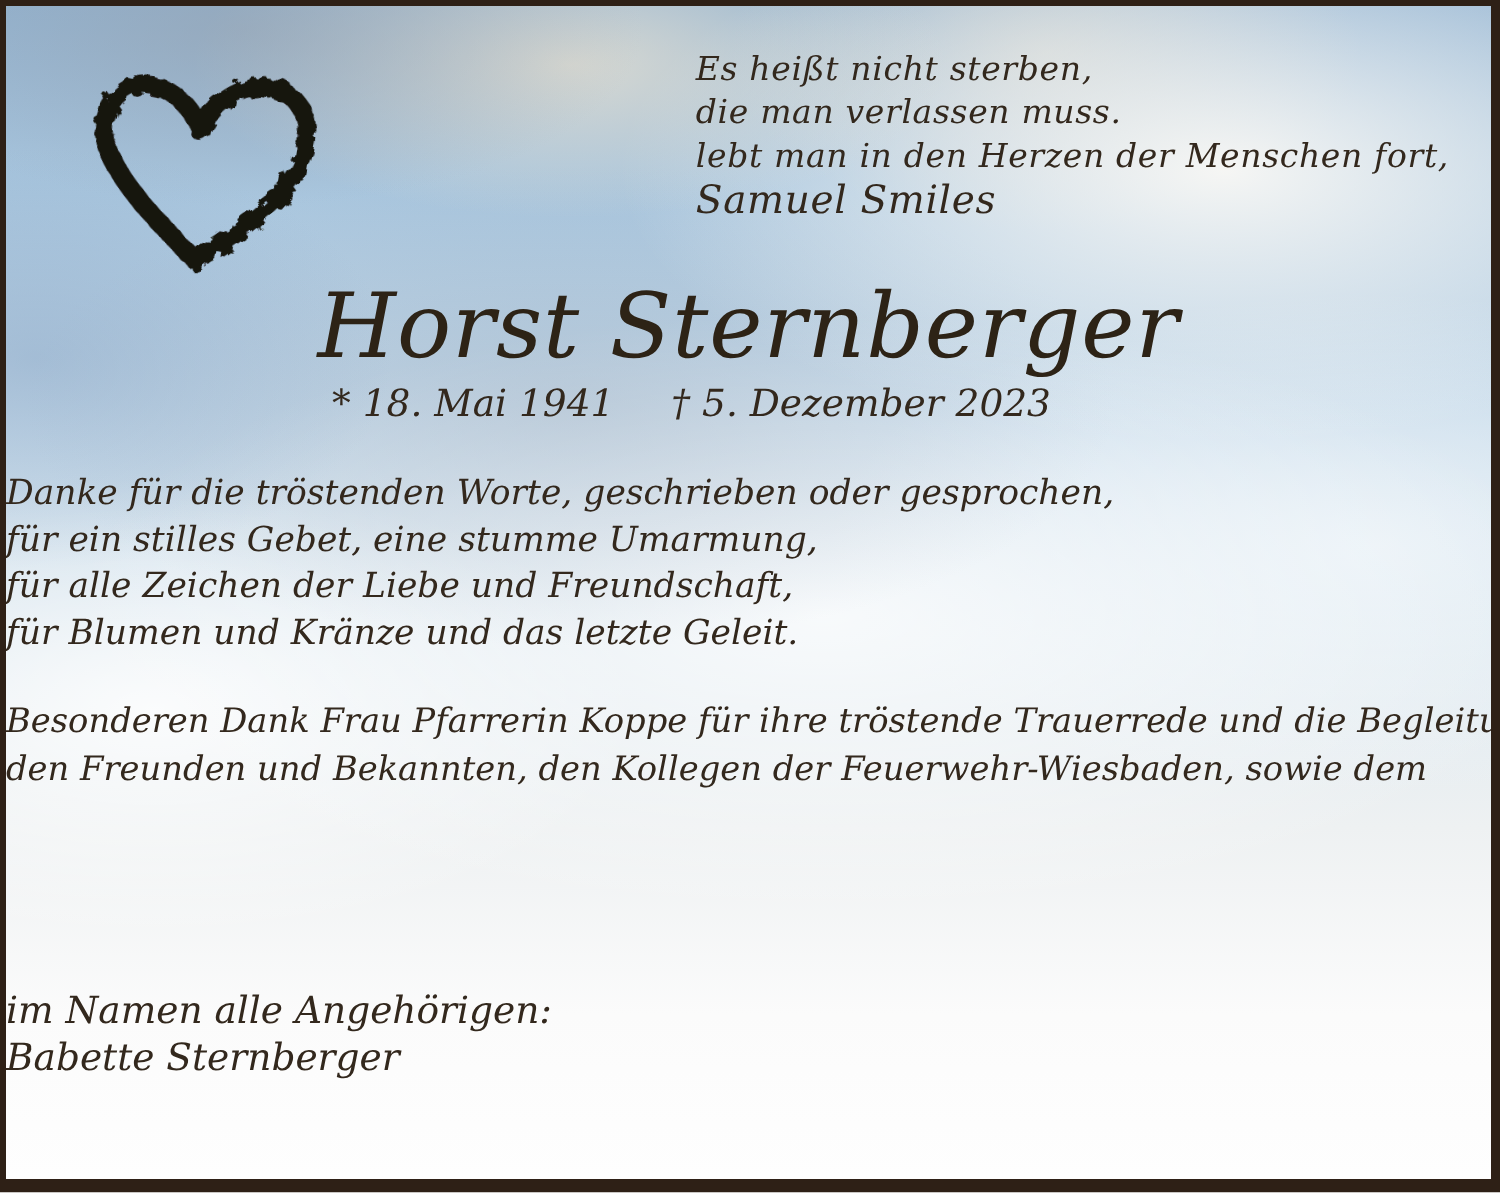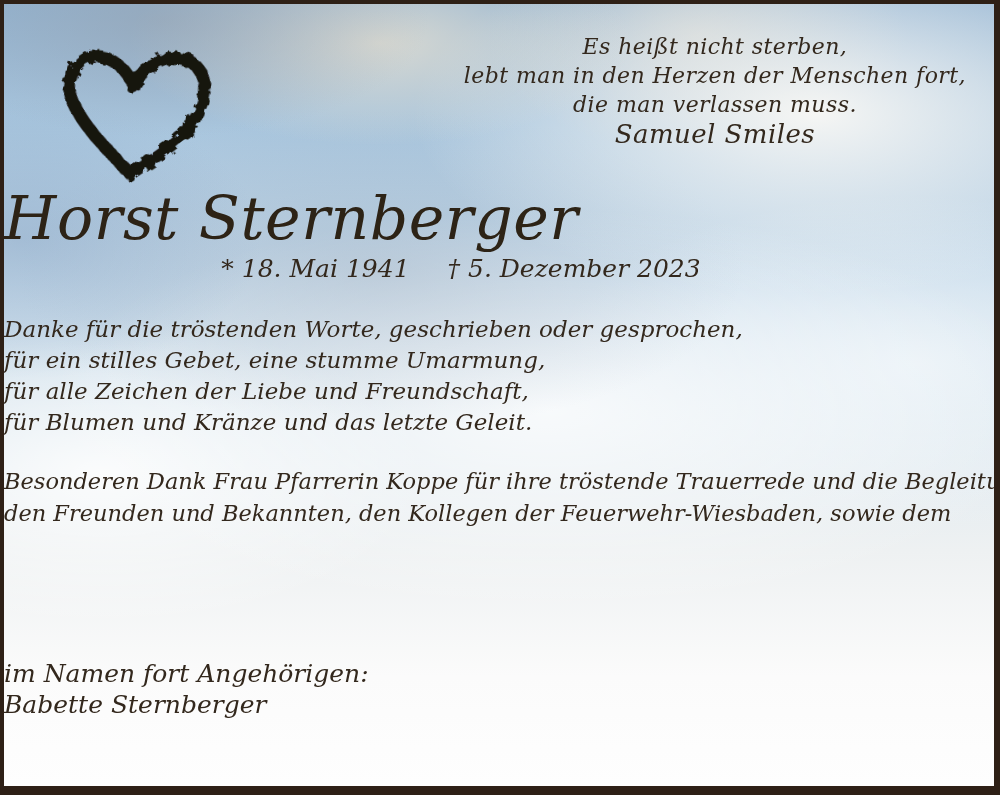--- a/index.html
+++ b/index.html
@@ -34,30 +34,31 @@
       radial-gradient(ellipse 460px 220px at 10% 60%, rgba(255,255,255,0.85), rgba(255,255,255,0) 70%),
       radial-gradient(ellipse 520px 240px at 92% 46%, rgba(240,246,250,0.8), rgba(240,246,250,0) 70%),
       linear-gradient(180deg,#93b4d2 0%, #a9c6de 16%, #c6daea 36%, #dde8ef 54%, #eef1f2 70%, #fbfbfb 86%, #fefefe 100%);
   }
   .heart{
     position:absolute;left:50px;top:40px;width:162px;height:150px;
     transform:rotate(9deg);
   }
   .quote{
     position:absolute;top:28px;right:28px;
-    text-align:center;
+    text-align:left;
     font-size:22px;line-height:29px;
     letter-spacing:0.02em;
     white-space:nowrap;
   }
   .quote .attribution{
     font-size:26px;margin-top:1px;
   }
   .name{
     position:absolute;left:0;right:0;top:178px;
+    text-align:center;
     font-size:60px;line-height:72px;
     font-weight:400;margin:0;
     letter-spacing:0.01em;
     white-space:nowrap;
     color:#2d2316;
   }
   .dates{
     position:absolute;left:0;right:0;top:250px;
     text-align:center;font-size:25px;line-height:30px;
     white-space:nowrap;
@@ -90,22 +91,22 @@
              C 58 110, 20 84, 11 57
              C 5 33, 24 14, 45 20
              C 58 24, 69 33, 74 45
              C 77 26, 92 10, 111 8
              C 134 6, 150 26, 144 52
              C 136 86, 107 108, 84 130 Z" fill="none" stroke="#17130f" stroke-width="12.5" stroke-linecap="round" stroke-linejoin="round" filter="url(#rough)"></path>
   </svg>
 
   <div class="quote">
     <div class="line">Es heißt nicht sterben,</div>
+    <div class="line">die man verlassen muss.</div>
     <div class="line">lebt man in den Herzen der Menschen fort,</div>
-    <div class="line">die man verlassen muss.</div>
     <div class="attribution">Samuel Smiles</div>
   </div>
 
   <h1 class="name">Horst Sternberger</h1>
 
   <div class="dates">
     <span class="birth">* 18. Mai 1941</span><span class="death">† 5. Dezember 2023</span>
   </div>
 
   <div class="para thanks">
@@ -114,19 +115,19 @@
     <div class="line">für alle Zeichen der Liebe und Freundschaft,</div>
     <div class="line">für Blumen und Kränze und das letzte Geleit.</div>
   </div>
 
   <div class="para special">
     <div class="line">Besonderen Dank Frau Pfarrerin Koppe für ihre tröstende Trauerrede und die Begleitung,</div>
     <div class="line">den Freunden und Bekannten, den Kollegen der Feuerwehr-Wiesbaden, sowie dem</div>
   </div>
 
   <div class="para closing">
-    <div class="line">im Namen fort Angehörigen:</div>
+    <div class="line">im Namen alle Angehörigen:</div>
     <div class="line">Babette Sternberger</div>
   </div>
 
   <div class="para place">Wiesbaden, im Januar 2024</div>
 
 </div>
 
 </body></html>

